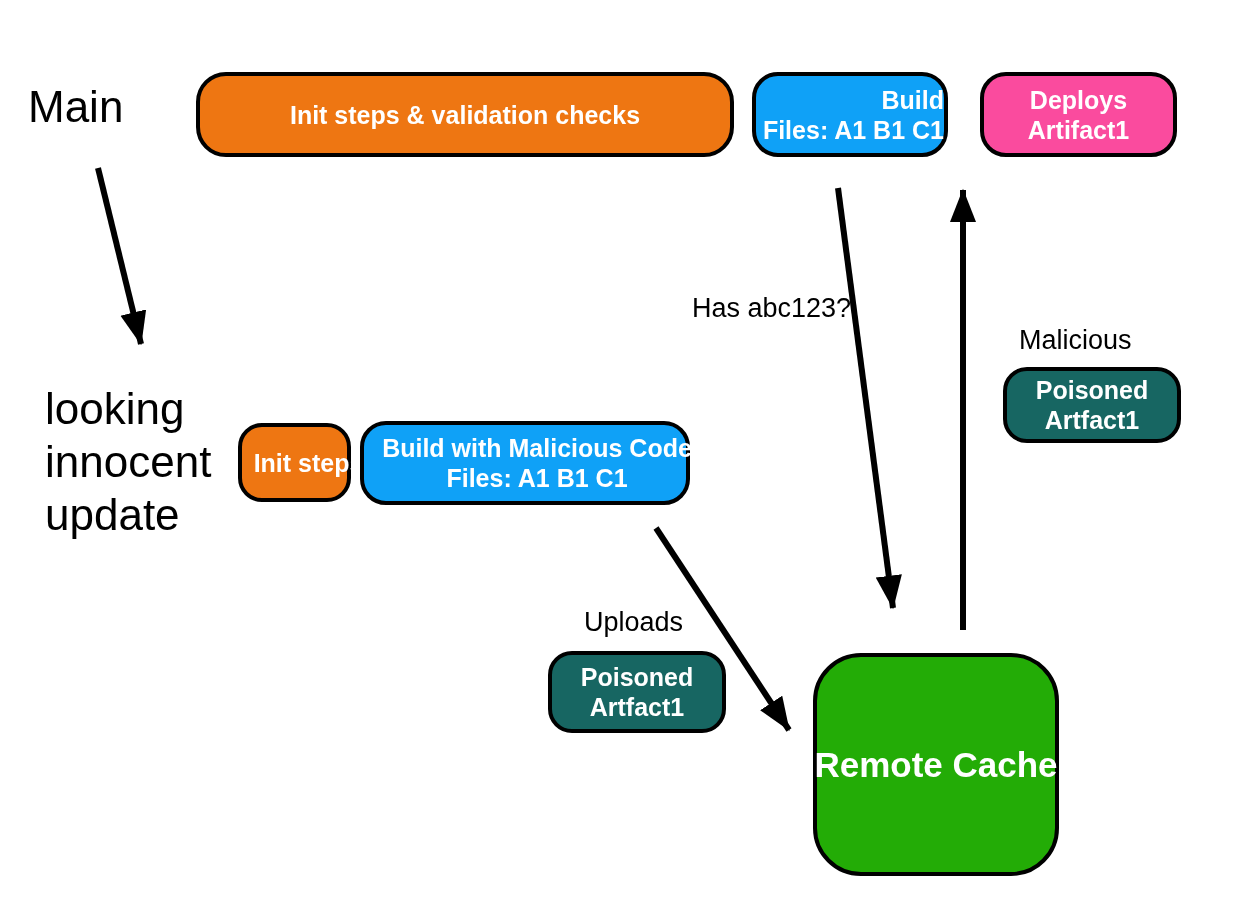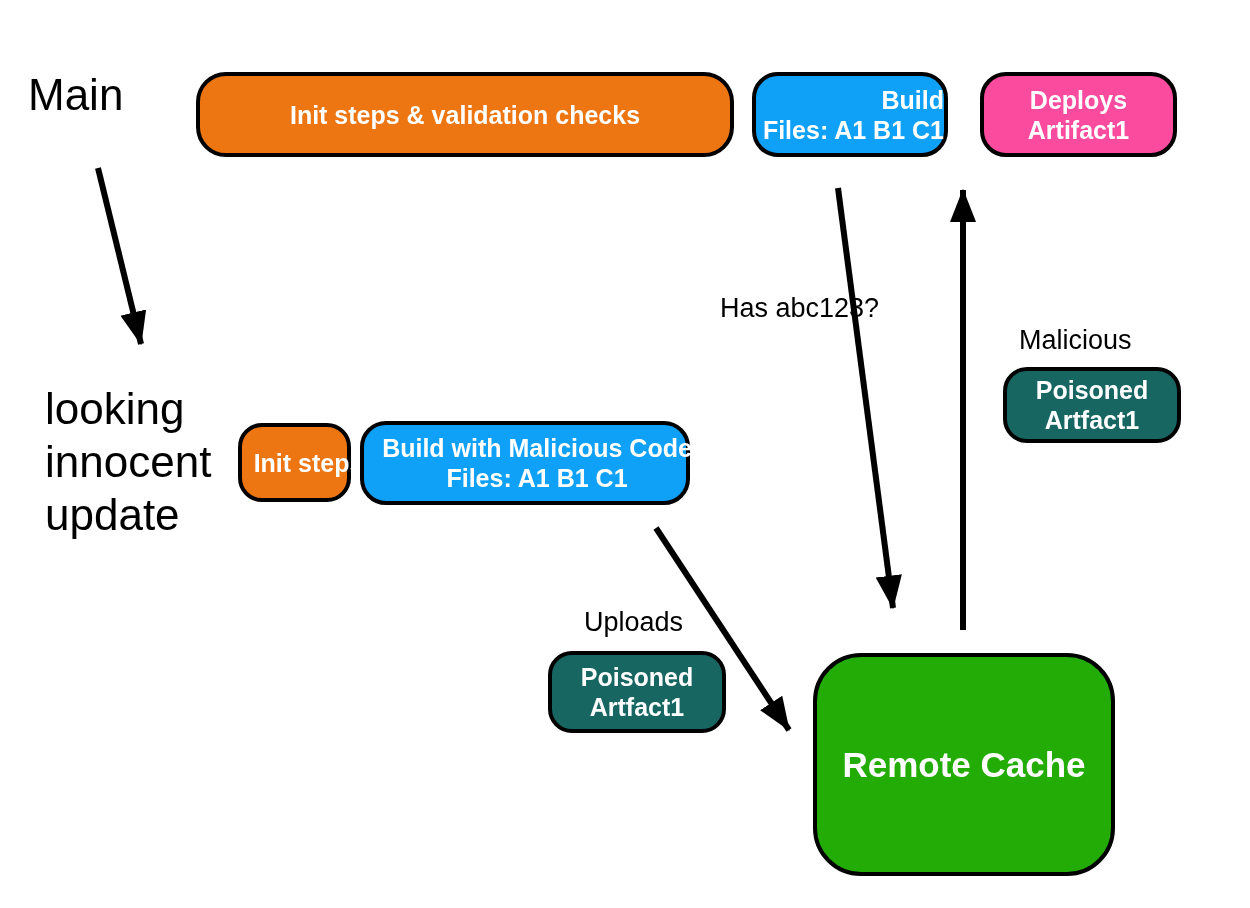--- a/index.html
+++ b/index.html
@@ -52,26 +52,26 @@
   .label-md { font-size: 27px; line-height: 33px; }
 
   
   #n-init-validation { left:196px; top:72px;  width:538px; height:85px;border-radius:30px; }
   #n-build           { left:752px; top:72px;  width:196px; height:85px; }
   #n-deploys         { left:980px; top:72px;  width:197px; height:85px; }
   #n-init-steps      { left:238px; top:423px; width:113px; height:79px; border-radius:24px;padding-left:28px; }
   #n-build-malicious { left:360px; top:421px; width:330px; height:84px; }
   #n-poisoned-download { left:1003px; top:367px; width:178px; height:76px; border-radius:24px; }
   #n-poisoned-upload   { left:548px;  top:651px; width:178px; height:82px; border-radius:24px; }
-  #n-remote-cache    { left:813px; top:653px; width:302px; height:223px; border-radius:48px; }
+  #n-remote-cache    { left:813px; top:653px; width:246px; height:223px; border-radius:48px; }
 
   
-  #l-main      { left:28px;  top:68px; }
+  #l-main      { left:28px;  top:80px; }
   #l-innocent  { left:45px;  top:382px; }
-  #l-has-abc   { left:720px; top:292px; }
+  #l-has-abc   { left:692px; top:292px; }
   #l-downloads { left:1019px; top:324px; }
   #l-uploads   { left:584px;  top:606px; }
 </style>
 </head>
 <body>
 
 <div class="canvas">
 
   <svg class="arrows-layer" viewBox="0 0 1250 908" xmlns="http://www.w3.org/2000/svg">
     <defs>

